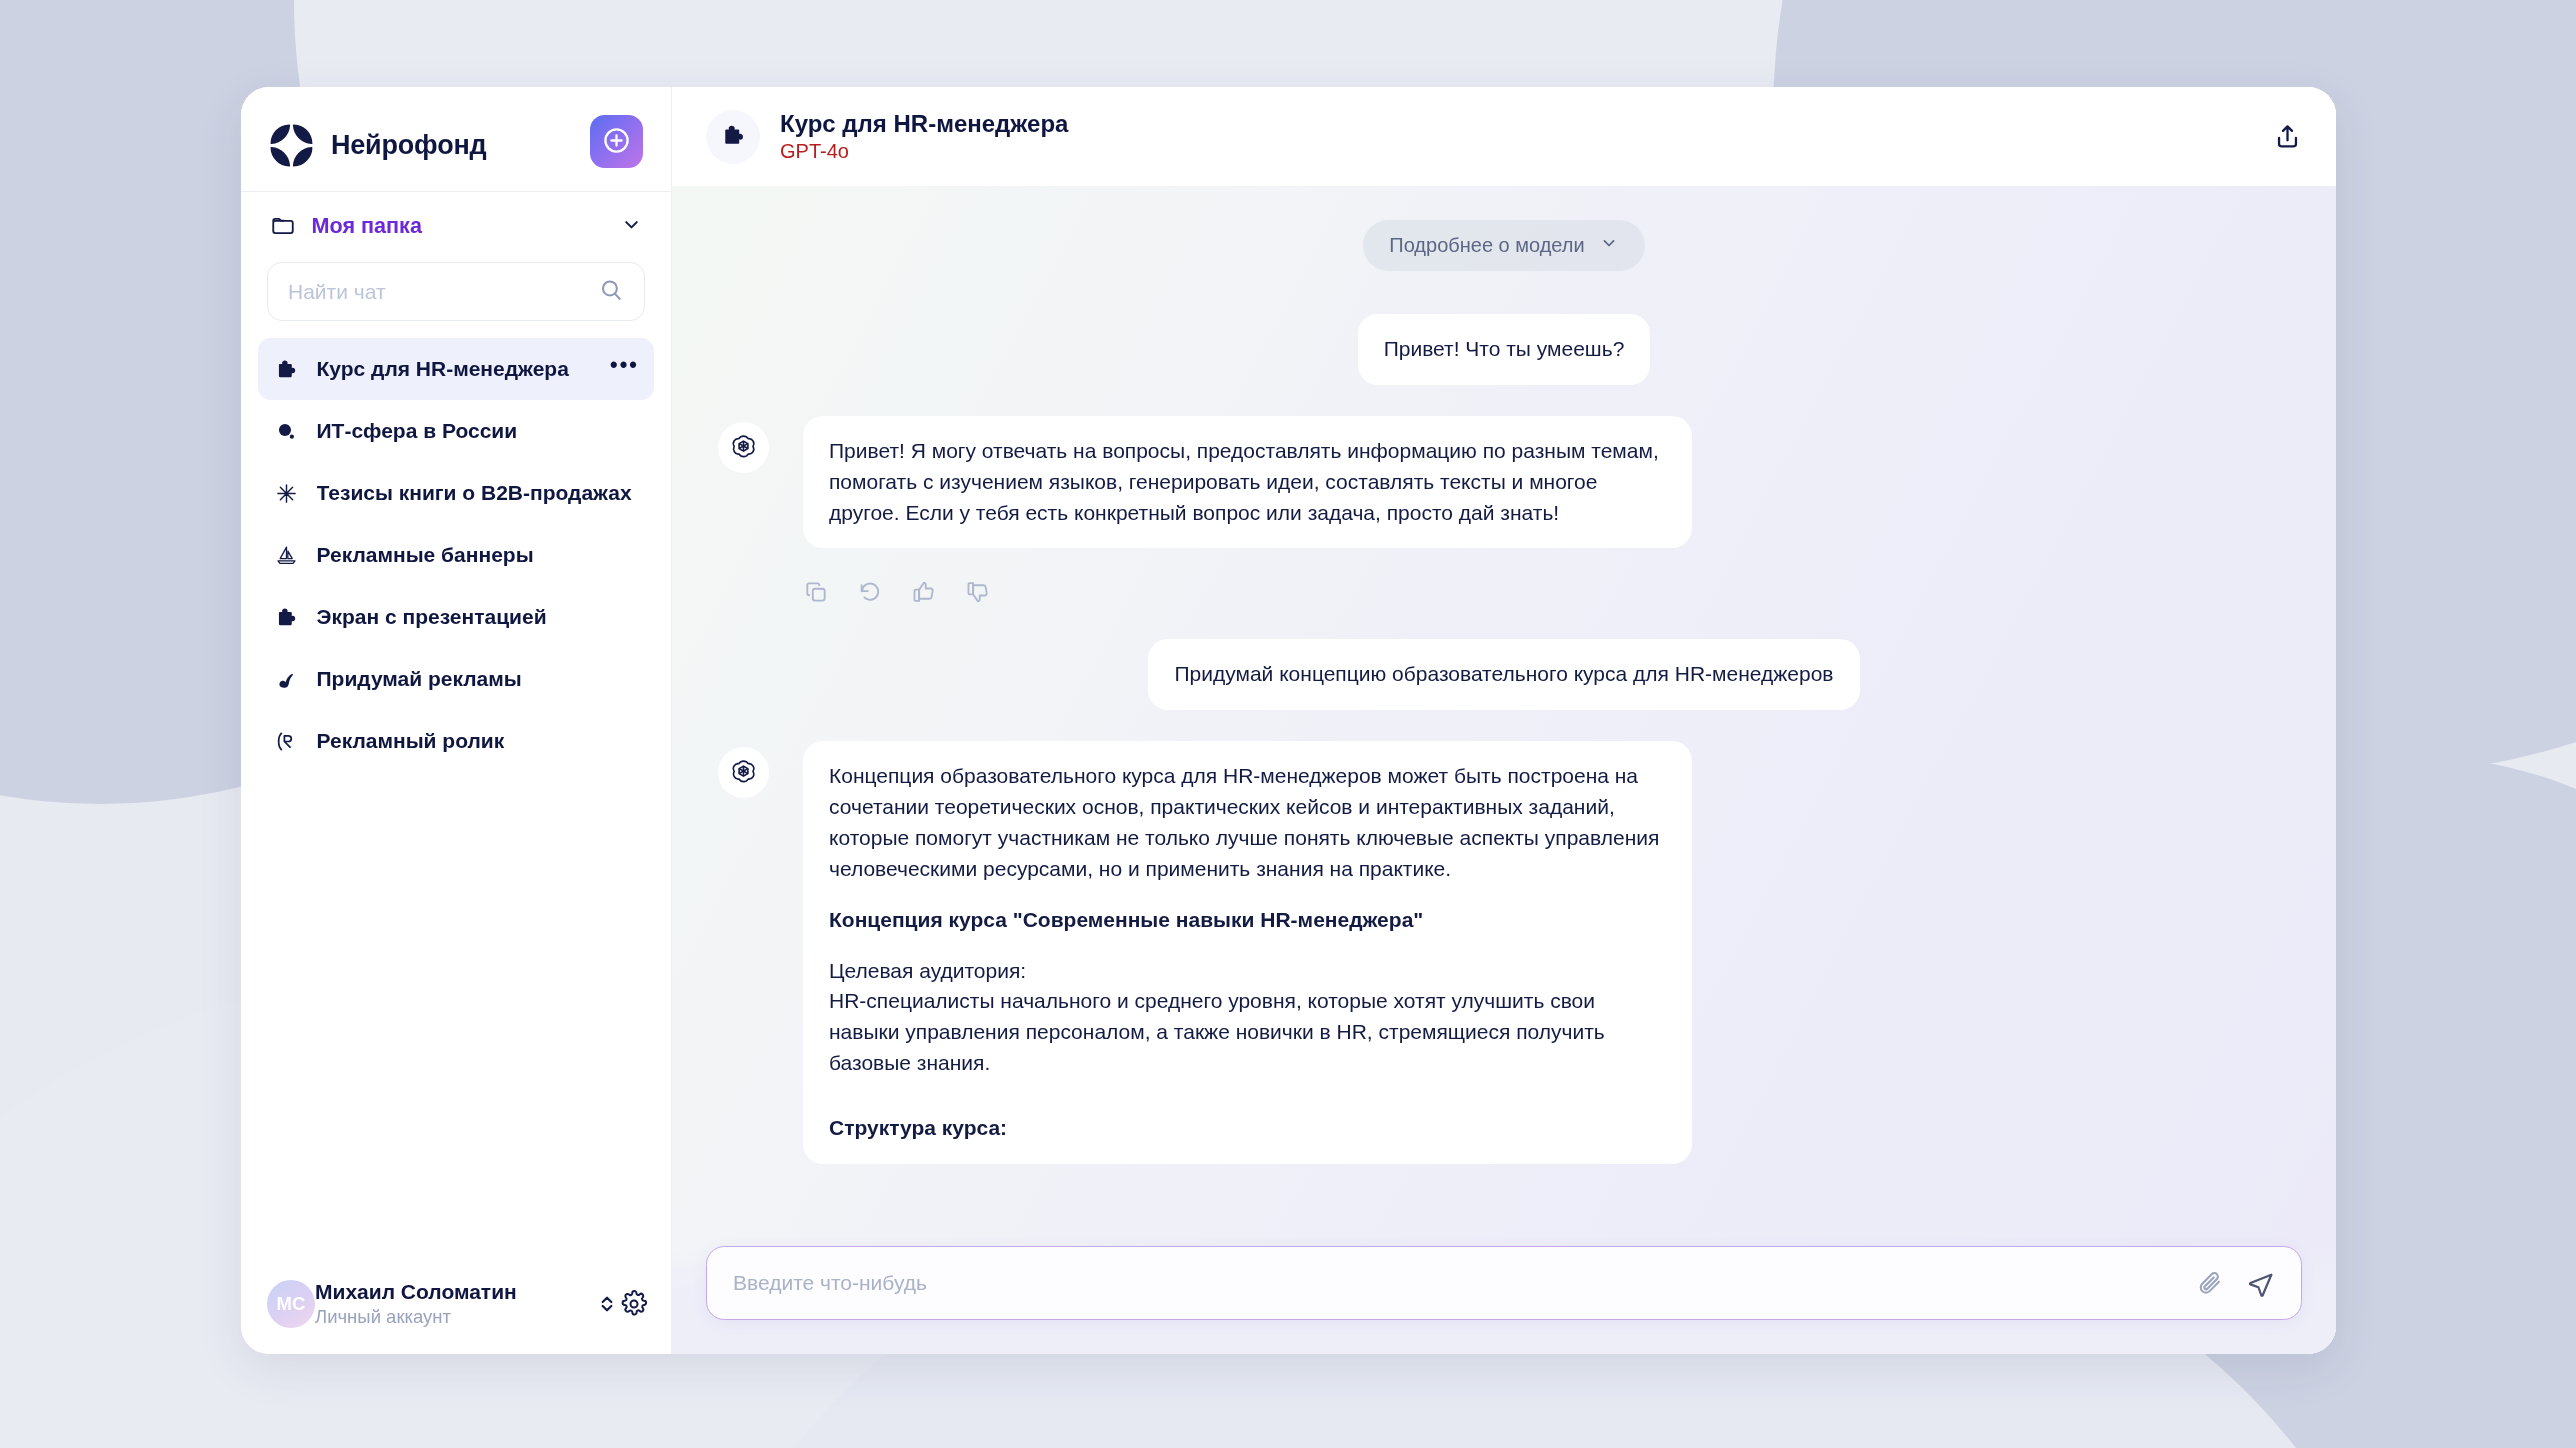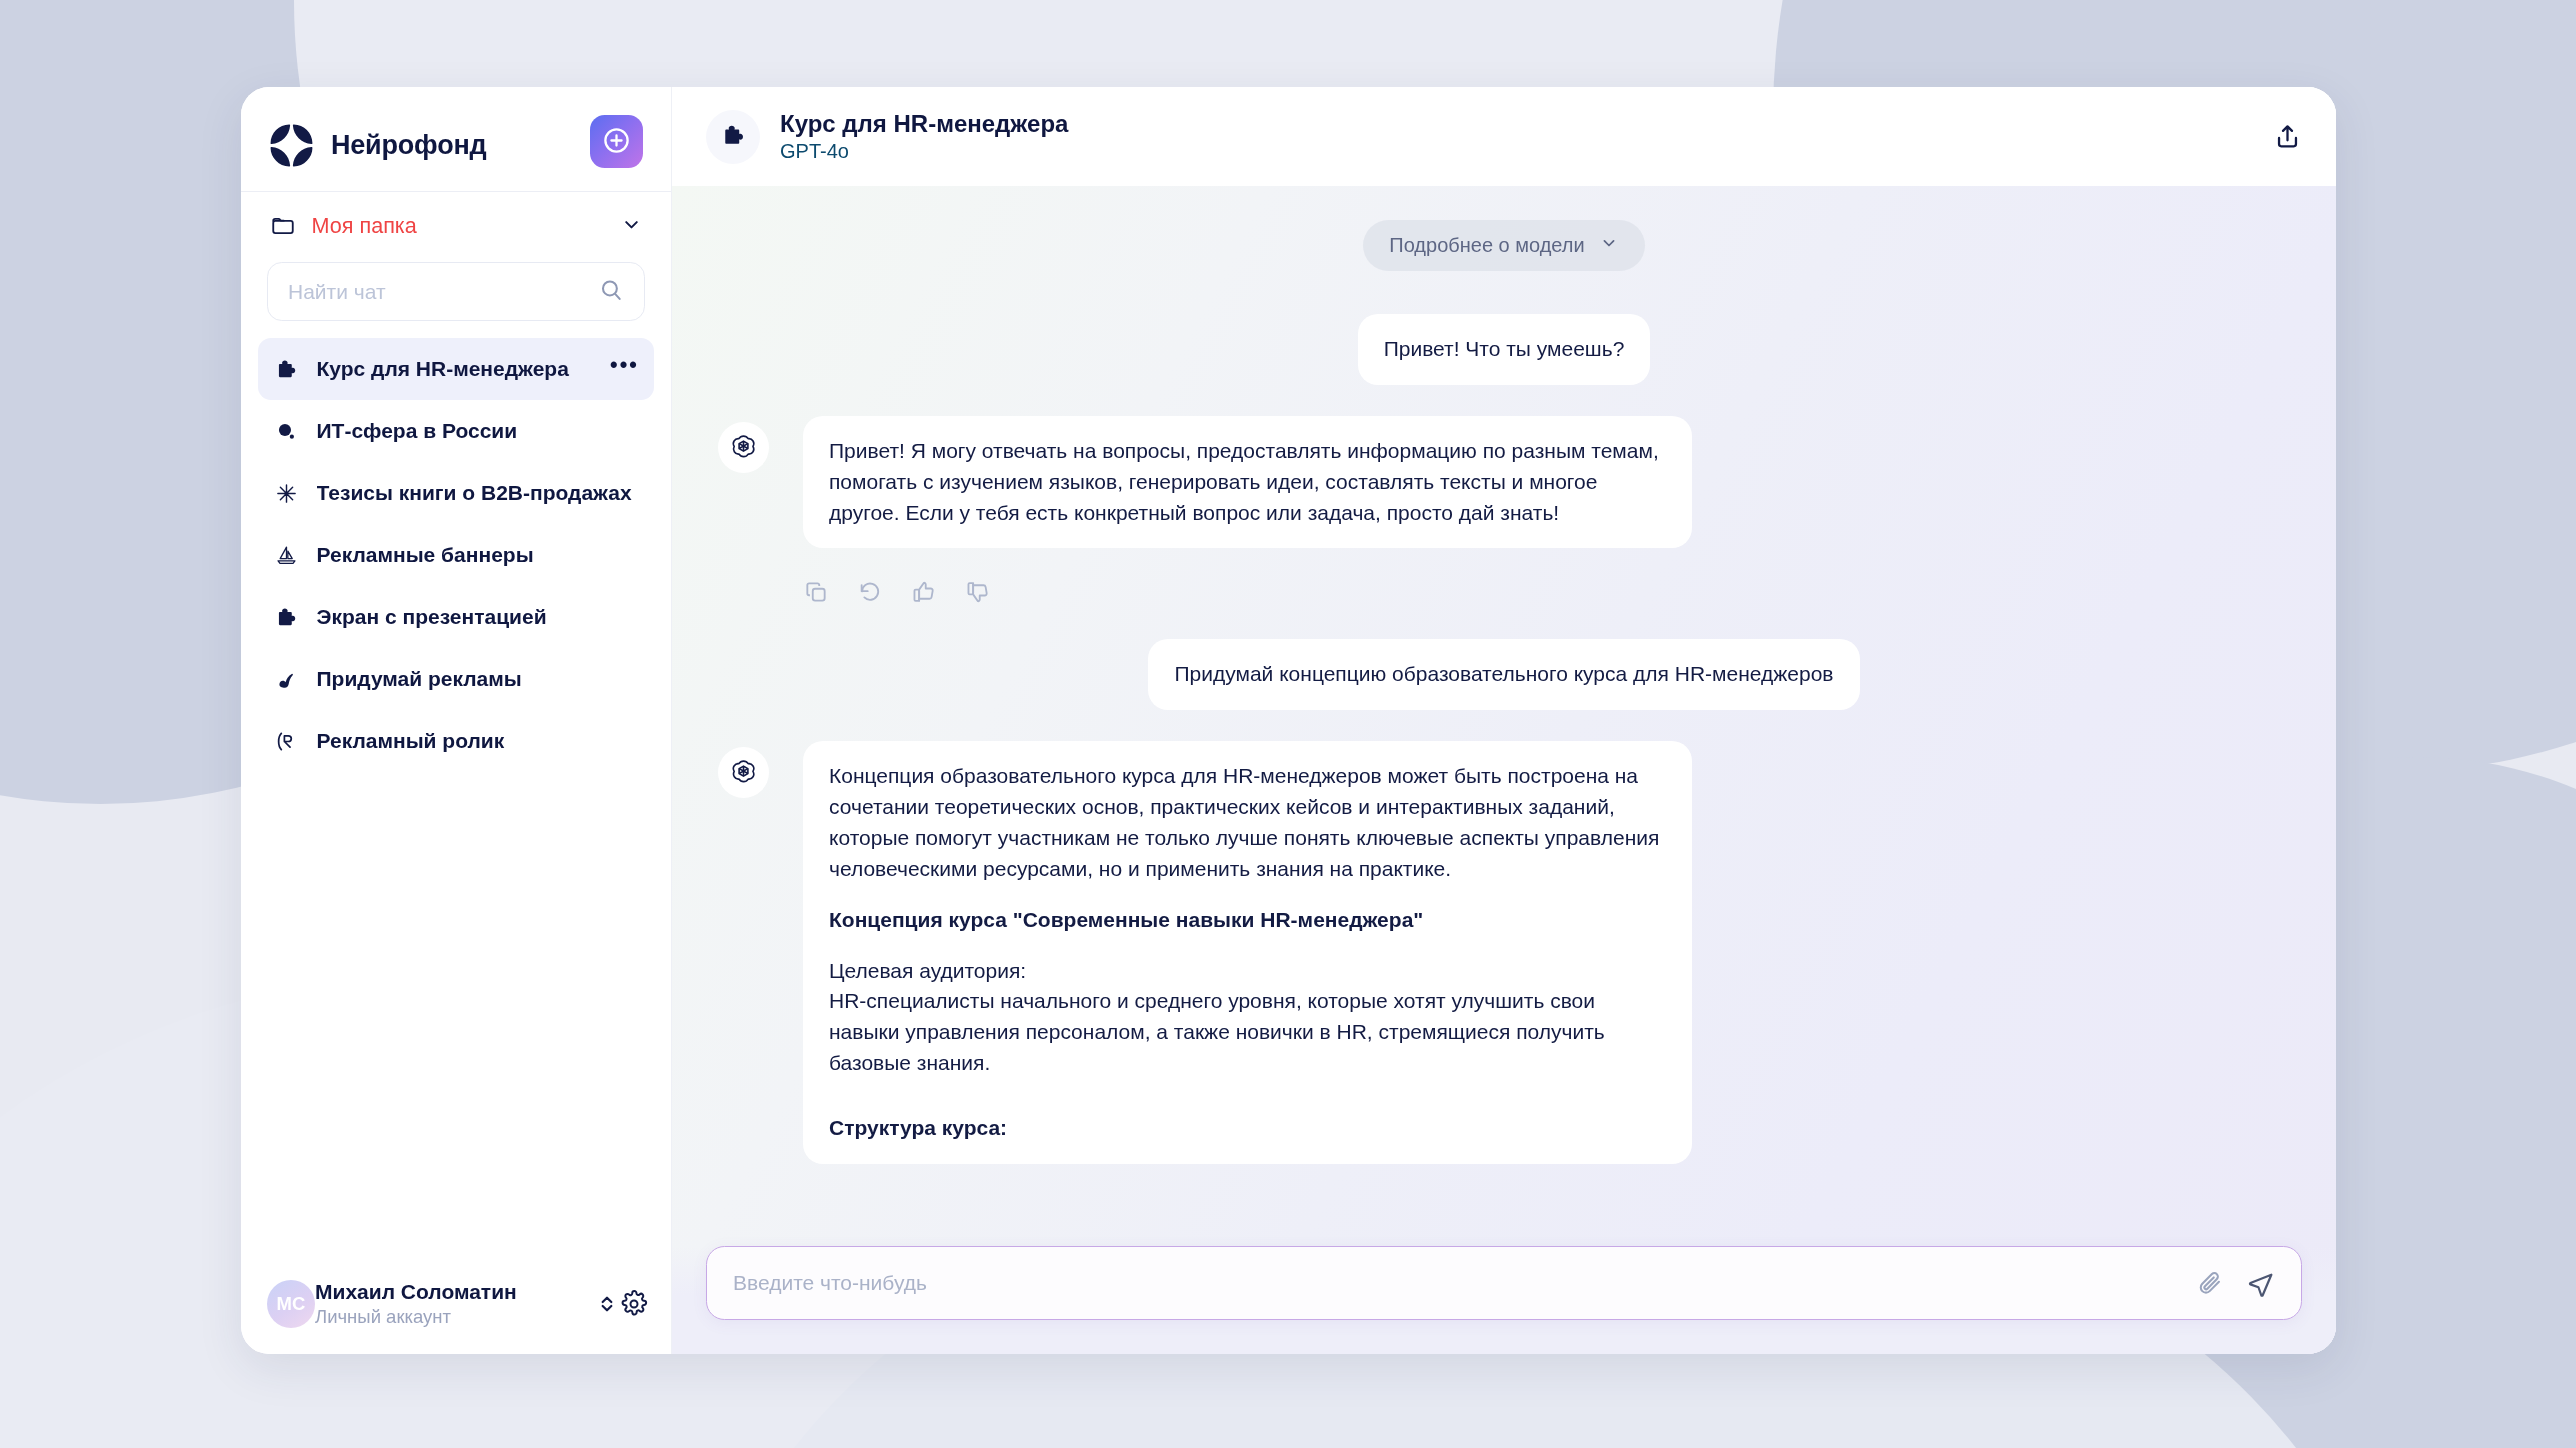--- a/index.html
+++ b/index.html
@@ -119,22 +119,22 @@
 
   .folder-row {
     display: flex;
     align-items: center;
     gap: 15.5px;
     padding: 20px 28px 18.5px 29px;
     cursor: pointer;
   }
   .folder-label {
     font-size: 21.6px;
-    font-weight: 400;
-    color: #ef4444;
+    font-weight: 700;
+    color: #6d28d9;
     flex: 1;
   }
 
   .search-wrap { padding: 3.1px 26px 17px 26px; }
   .search-box {
     position: relative;
     height: 59px;
     border: 1.2px solid #e7eaf3;
     border-radius: 14.7px;
     display: flex;
@@ -251,21 +251,21 @@
   }
   .header-texts { flex: 1; min-width: 0; }
   .header-title {
     font-size: 24px;
     font-weight: 700;
     color: #0f1740;
     line-height: 1.15;
   }
   .header-sub {
     font-size: 20px;
-    color: #0c4a6e;
+    color: #b91c1c;
     margin-top: 3.1px;
   }
   .share-btn { cursor: pointer; flex: none; display: flex; align-items: center; }
 
   
   .chat-body {
     flex: 1;
     position: relative;
     overflow: hidden;
     background:

